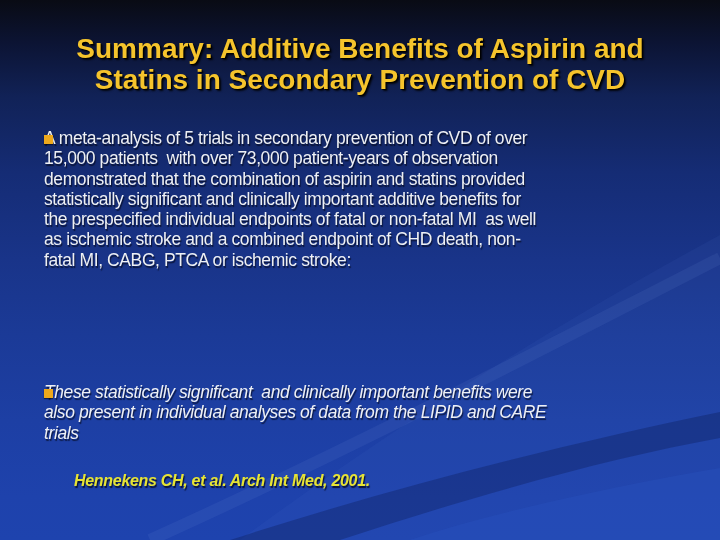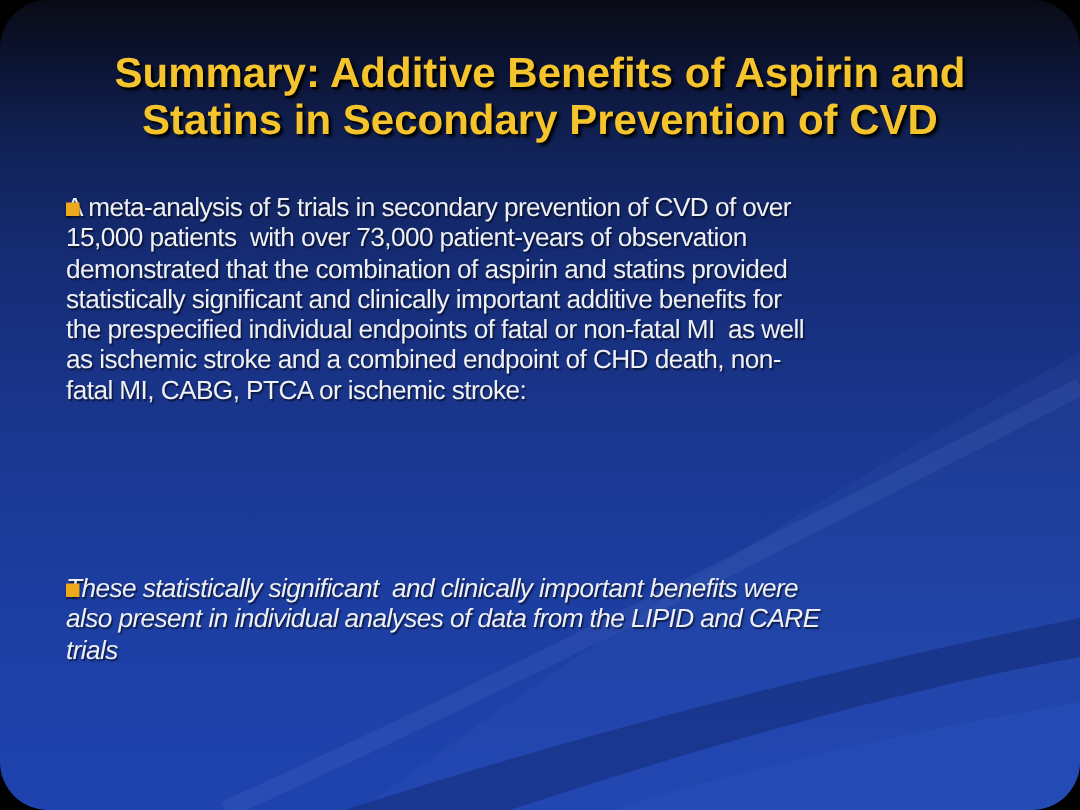--- a/index.html
+++ b/index.html
@@ -19,21 +19,20 @@
     background: linear-gradient(to bottom,
       #090b14 0%,
       #0c1434 8%,
       #112257 18%,
       #152c75 32%,
       #193489 48%,
       #1b3a97 62%,
       #1d3fa4 78%,
       #1e42ac 92%,
       #1e43ae 100%);
-    border-radius: 32px;
   }
   .swoosh-layer {
     position: absolute;
     top: 0; left: 0;
     width: 720px; height: 540px;
     pointer-events: none;
   }
   .slide-title {
     position: absolute;
     top: 33px;
@@ -112,14 +111,15 @@
   </div>
 
 
   <div class="bullet bullet-3">
     <span class="bullet-marker"></span>
     <div class="bullet-text">These statistically significant  and clinically important benefits were
 also present in individual analyses of data from the LIPID and CARE
 trials</div>
   </div>
 
+  <div class="citation">Hennekens CH, et al. Arch Int Med, 2001.</div>
 
 </div>
 
 </body></html>

